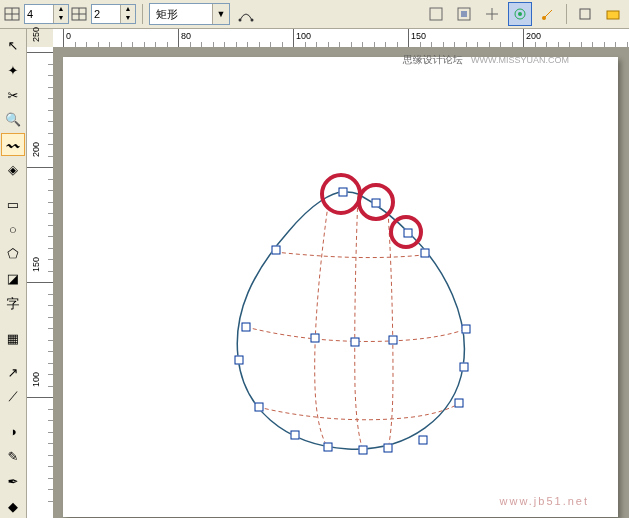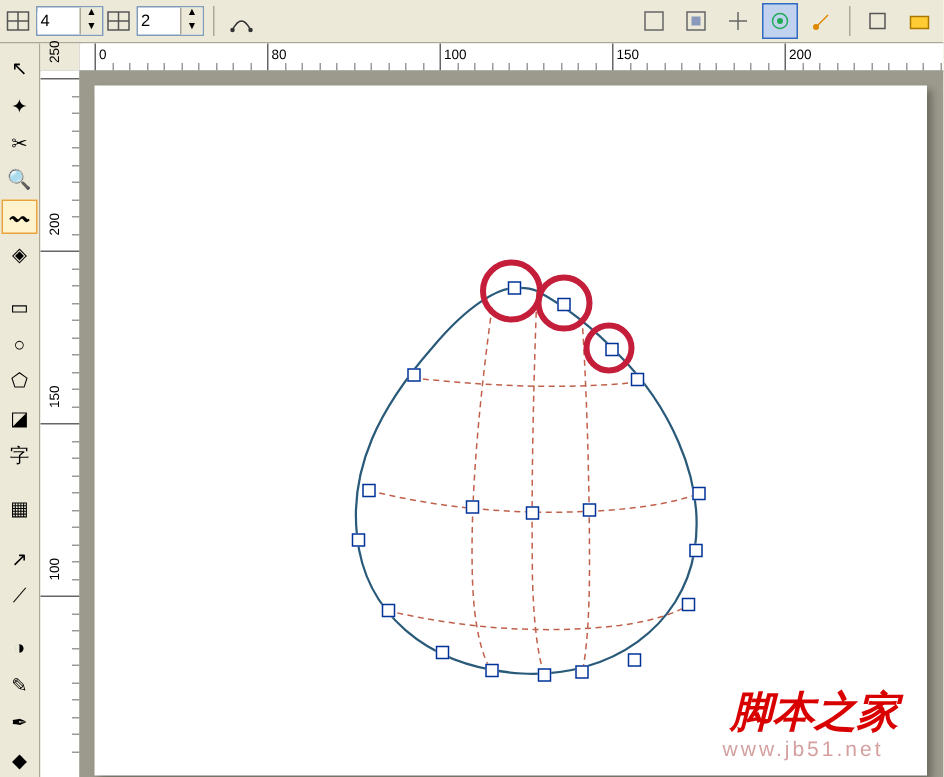--- a/index.html
+++ b/index.html
@@ -27,21 +27,21 @@
 .ruler-v{position:absolute;top:18px;left:0;width:26px;bottom:0;background:#fff;border-right:1px solid #888;font-size:9px}
 .ruler-v .tick{position:absolute;left:0;width:26px;border-top:1px solid #666}
 .ruler-v .tick span{position:absolute;left:4px;top:-11px;transform:rotate(-90deg);transform-origin:left top}
 .ruler-v .minor{position:absolute;left:21px;width:5px;border-top:1px solid #999}
 .canvas-area{position:absolute;top:18px;left:26px;right:0;bottom:0;background:#9c9a8c;overflow:hidden}
 .page{position:absolute;top:10px;left:10px;width:555px;height:460px;background:#fff;box-shadow:3px 3px 5px rgba(0,0,0,.3)}
 .drawing{position:absolute;inset:0}
 .node{position:absolute;width:7px;height:7px;border:1px solid #003399;background:#fff;transform:translate(-50%,-50%)}
 .watermark-top{position:absolute;top:6px;right:60px;font-size:10px;color:#666}
 .watermark-bottom{position:absolute;bottom:25px;right:30px;font-family:"STKaiti","KaiTi",serif;font-size:28px;font-weight:bold;color:#d90000;font-style:italic}
-.watermark-bottom2{position:absolute;bottom:12px;right:40px;font-size:14px;color:#d4a0a0;letter-spacing:2px}
+.watermark-bottom2{position:absolute;bottom:12px;right:40px;font-size:11px;color:#d4a0a0;letter-spacing:2px}
 .corner-box{position:absolute;top:0;left:0;width:26px;height:18px;background:#ece9d8;border-right:1px solid #888;border-bottom:1px solid #888}
 </style>
 </head>
 <body>
 
 <div class="toolbar">
   <svg width="16" height="18">
       <rect x="1" y="3" width="14" height="12" fill="none" stroke="#555"></rect>
       <line x1="8" y1="3" x2="8" y2="15" stroke="#555"></line>
       <line x1="1" y1="9" x2="15" y2="9" stroke="#555"></line>
@@ -59,20 +59,24 @@
       <line x1="1" y1="9" x2="15" y2="9" stroke="#555"></line>
     </svg>
   <div class="spinner">
     <input value="2" style="">
     <div class="arrows">
         <div class="arr">▲</div>
         <div class="arr">▼</div>
       </div>
   </div>
   <div class="sep"></div>
+  <div class="dropdown">
+    <span>矩形</span>
+    <div class="dd">▼</div>
+  </div>
   <div class="tbtn">
       <svg width="16" height="16">
         <path d="M2 14 Q8 2 14 14" fill="none" stroke="#333"></path>
         <circle cx="2" cy="14" r="1.5" fill="#333"></circle>
         <circle cx="14" cy="14" r="1.5" fill="#333"></circle>
       </svg>
     </div>
   <div style="flex:1"></div>
   <div class="tbtn">
       <svg width="16" height="16">
@@ -286,17 +290,19 @@
         <div class="node" style="left:176px;top:303px"></div>
         <div class="node" style="left:401px;top:310px"></div>
         <div class="node" style="left:196px;top:350px"></div>
         <div class="node" style="left:396px;top:346px"></div>
         <div class="node" style="left:232px;top:378px"></div>
         <div class="node" style="left:265px;top:390px"></div>
         <div class="node" style="left:300px;top:393px"></div>
         <div class="node" style="left:325px;top:391px"></div>
         <div class="node" style="left:360px;top:383px"></div>
       </div>
-      <div class="watermark-bottom">脚本之家</div>
+      <div class="watermark-top">
+        <span>思缘设计论坛</span> &nbsp; <span style="color:#aaa;font-size:9px">WWW.MISSYUAN.COM</span>
+      </div>
       <div class="watermark-bottom2">www.jb51.net</div>
     </div>
   </div>
 </div>
 
 </body></html>

